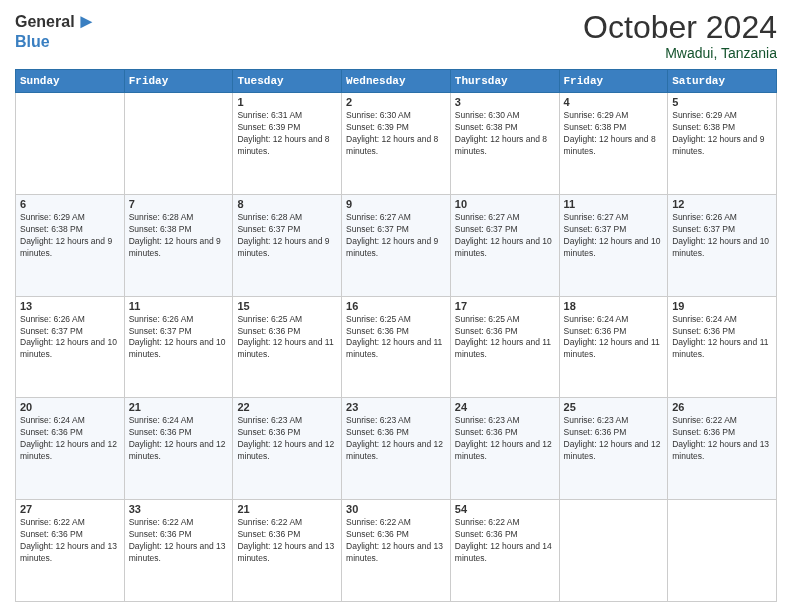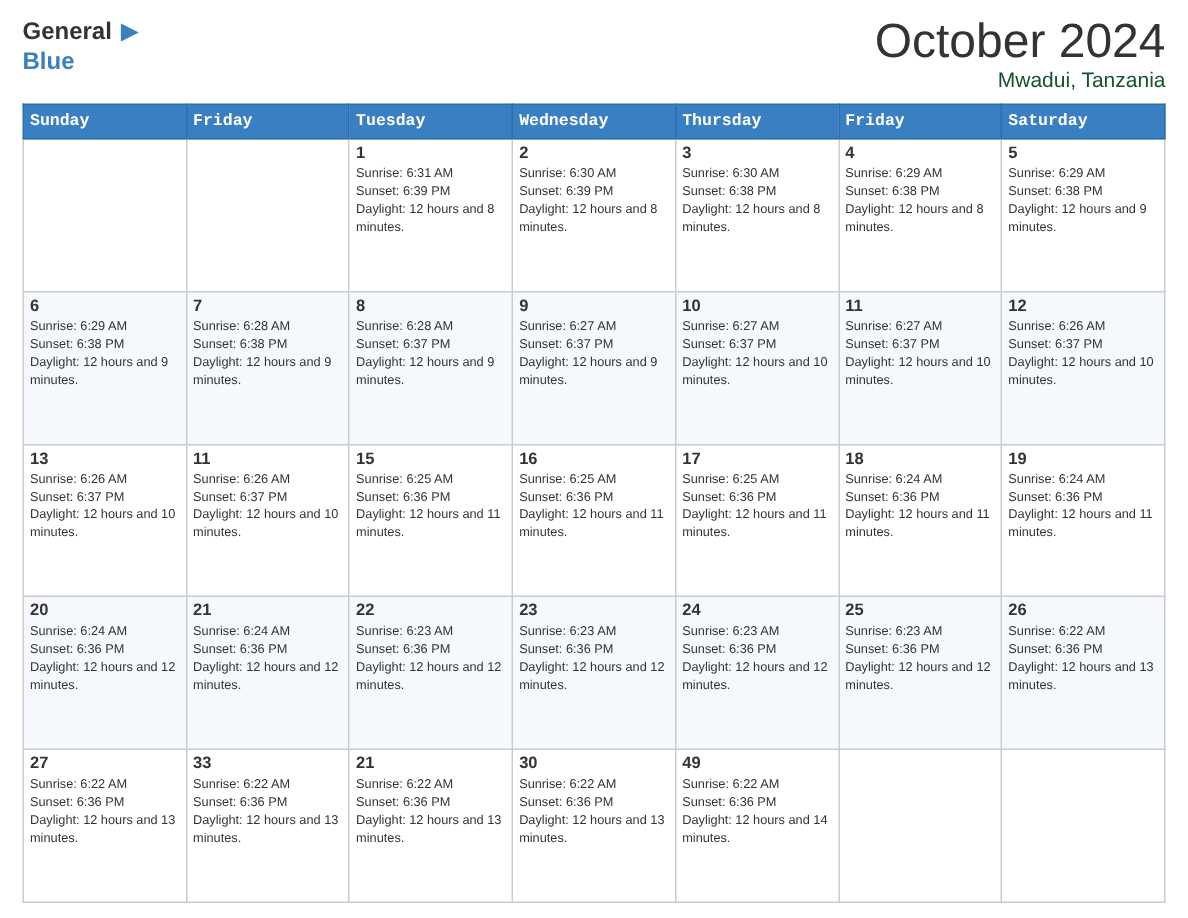--- a/index.html
+++ b/index.html
@@ -262,21 +262,21 @@
           </td>
           <td>
             <span class="day-num">21</span>
             <div class="day-info">Sunrise: 6:22 AM<br>Sunset: 6:36 PM<br>Daylight: 12 hours and 13 minutes.</div>
           </td>
           <td>
             <span class="day-num">30</span>
             <div class="day-info">Sunrise: 6:22 AM<br>Sunset: 6:36 PM<br>Daylight: 12 hours and 13 minutes.</div>
           </td>
           <td>
-            <span class="day-num">49</span>
+            <span class="day-num">54</span>
             <div class="day-info">Sunrise: 6:22 AM<br>Sunset: 6:36 PM<br>Daylight: 12 hours and 14 minutes.</div>
           </td>
           <td class="empty-cell"></td>
           <td class="empty-cell"></td>
         </tr>
       </tbody>
   </table>
 </div>
 
 </body></html>

